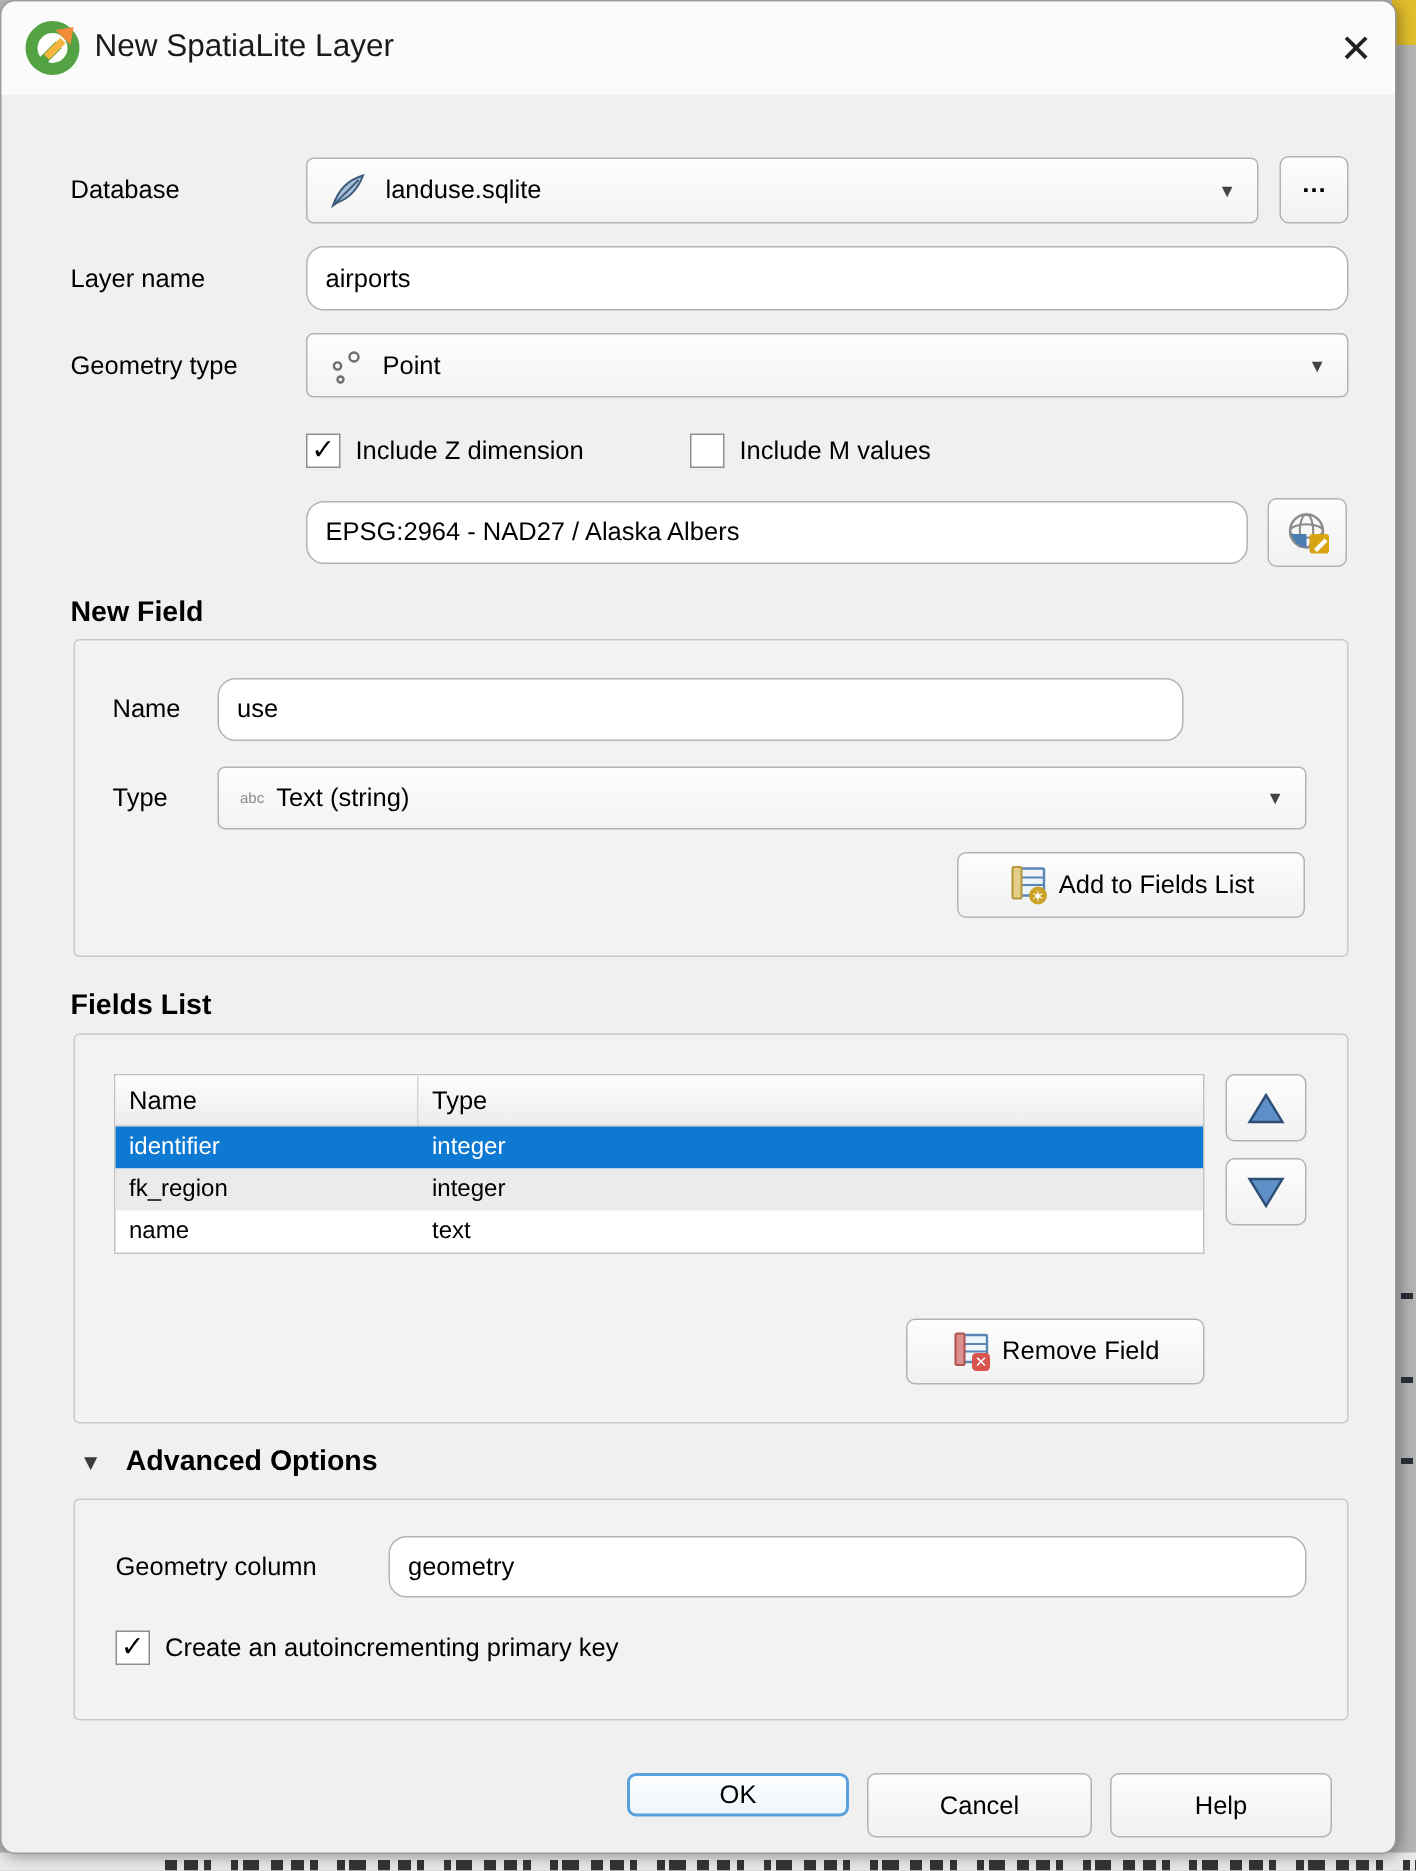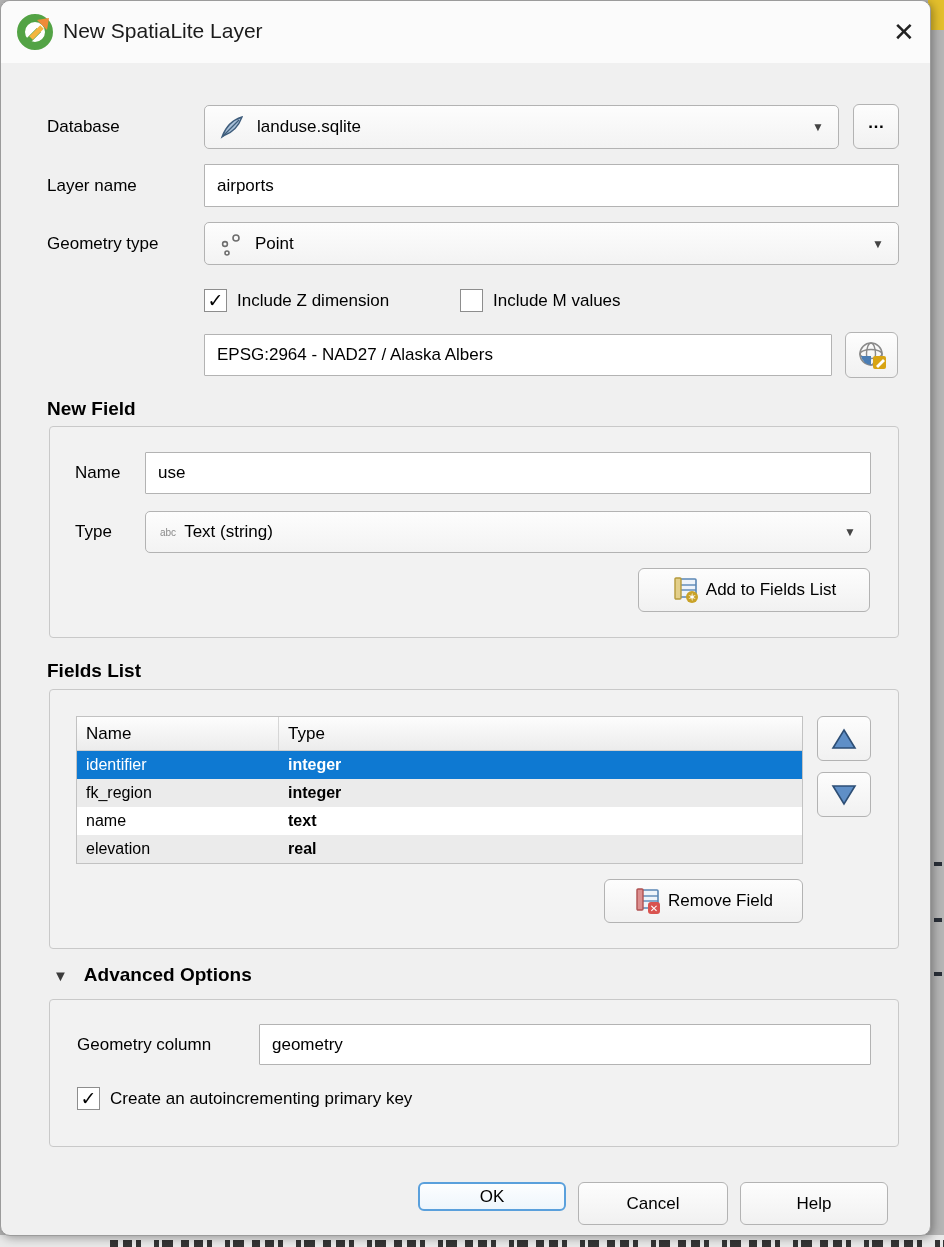--- a/index.html
+++ b/index.html
@@ -17,42 +17,42 @@
   .dialog{position:absolute;left:0;top:0;width:931px;height:1236px;background:#f0f0f0;
           border:1px solid #9b9b9b;border-radius:10px;box-sizing:border-box;
           box-shadow:2px 2px 10px rgba(0,0,0,.35);overflow:hidden;}
   .titlebar{position:absolute;left:0;top:0;width:100%;height:62px;background:#fbfbfb;}
   .title-text{position:absolute;left:62px;top:18px;font-size:21px;color:#1b1b1b;text-align:center;}
   .qgis-logo{position:absolute;left:14px;top:11px;width:40px;height:40px;}
   .close-btn{position:absolute;left:880px;top:8px;width:46px;height:46px;display:flex;
              align-items:center;justify-content:center;font-size:26px;font-weight:300;color:#222;}
   
   .lbl{position:absolute;font-size:17px;color:#000;}
-  .input{position:absolute;background:#fff;border:1px solid #b3b3b3;border-radius:1px;
+  .input{position:absolute;background:#fff;border:1px solid #b3b3b3;border-radius:12px;
          box-sizing:border-box;display:flex;align-items:center;padding:0 12px;font-size:17px;color:#000;}
   .combo{position:absolute;background:linear-gradient(#fdfdfd,#f3f3f3);border:1px solid #b3b3b3;
          border-radius:5px;box-sizing:border-box;display:flex;align-items:center;
          padding:0 14px;font-size:17px;color:#000;gap:12px;}
   .combo .arrow{position:absolute;right:14px;font-size:12px;color:#444;}
   .btn{position:absolute;background:linear-gradient(#fdfdfd,#f1f1f1);border:1px solid #b3b3b3;
        border-radius:6px;box-sizing:border-box;display:flex;align-items:center;justify-content:center;
        font-size:17px;color:#000;gap:6px;}
   .checkbox{position:absolute;width:23px;height:23px;background:#fff;border:1px solid #8d8d8d;
             box-sizing:border-box;display:flex;align-items:center;justify-content:center;
             font-size:19px;font-weight:700;color:#000;}
   .groupbox{position:absolute;background:#f2f2f2;border:1px solid #c9c9c9;border-radius:4px;box-sizing:border-box;}
   .section-title{position:absolute;font-size:19px;font-weight:700;color:#000;}
   
   .ftable{position:absolute;left:26px;top:26px;width:727px;background:#fff;border:1px solid #c2c2c2;box-sizing:border-box;}
   .thead{display:flex;height:33px;background:linear-gradient(#fdfdfd,#ececec);border-bottom:1px solid #cfcfcf;}
   .th{font-size:17px;color:#000;display:flex;align-items:center;padding-left:9px;box-sizing:border-box;}
   .th1{width:202px;border-right:1px solid #d6d6d6;}
   .trow{display:flex;height:28px;font-size:16px;align-items:center;}
   .td1{width:202px;padding-left:9px;box-sizing:border-box;}
-  .td2{flex:1;padding-left:9px;font-weight:bold;}
+  .td2{flex:1;padding-left:9px;}
   .row-alt{background:#ebebeb;}
   .row-sel{background:#0e79d2;color:#fff;}
   
   .move-btn{position:absolute;width:54px;height:45px;background:linear-gradient(#fdfdfd,#f1f1f1);
             border:1px solid #b3b3b3;border-radius:6px;box-sizing:border-box;
             display:flex;align-items:center;justify-content:center;}
   
   .ok-btn{border:2px solid #5aa0dc;background:linear-gradient(#fdfeff,#eef6fc);}
   .adv-header{position:absolute;display:flex;align-items:center;gap:16px;}
   .collapse-tri{font-size:15px;color:#3c3c3c;}
@@ -132,21 +132,21 @@
       <path d="M5 17 A11 11 0 0 0 15 26 L15 17 Z" fill="#4a7db4"></path>
       <rect x="17" y="17" width="13" height="13" rx="2" fill="#d8a413"></rect>
       <path d="M20 27 L27 20 L29 22 L22 29 Z" fill="#fff"></path>
     </svg>
   </div>
 
   <span class="section-title" style="left:46px;top:397px">New Field</span>
   <div class="groupbox" style="left:48px;top:425px;width:850px;height:212px"></div>
 
   <span class="lbl" style="left:74px;top:462px">Name</span>
-  <div class="input" style="left:144px;top:451px;width:726px;height:42px">
+  <div class="input" style="left:144px;top:451px;width:644px;height:42px">
     <span>use</span>
   </div>
 
   <span class="lbl" style="left:74px;top:521px">Type</span>
   <div class="combo" style="left:144px;top:510px;width:726px;height:42px">
     <span style="font-weight:400;color:#8a8a8a;font-size:10px">abc</span>
     <span style="margin-left:-4px">Text (string)</span>
     <span class="arrow">▼</span>
   </div>
 
@@ -174,24 +174,20 @@
         <div class="td1">identifier</div>
         <div class="td2">integer</div>
       </div>
       <div class="trow row-alt">
         <div class="td1">fk_region</div>
         <div class="td2">integer</div>
       </div>
       <div class="trow">
         <div class="td1">name</div>
         <div class="td2">text</div>
-      </div>
-      <div class="trow row-alt">
-        <div class="td1">elevation</div>
-        <div class="td2">real</div>
       </div>
     </div>
 
     <div class="move-btn" style="left:767px;top:26px">
       <svg width="26" height="22" viewBox="0 0 26 22">
         <polygon points="13,2 24,20 2,20" fill="#5f8fc7" stroke="#2d4e75" stroke-width="1.6"></polygon>
       </svg>
     </div>
     <div class="move-btn" style="left:767px;top:82px">
       <svg width="26" height="22" viewBox="0 0 26 22">

